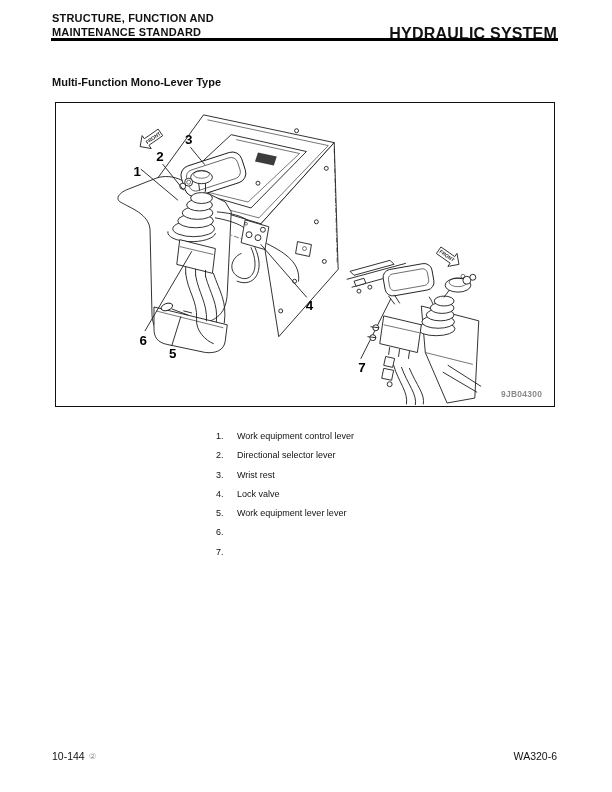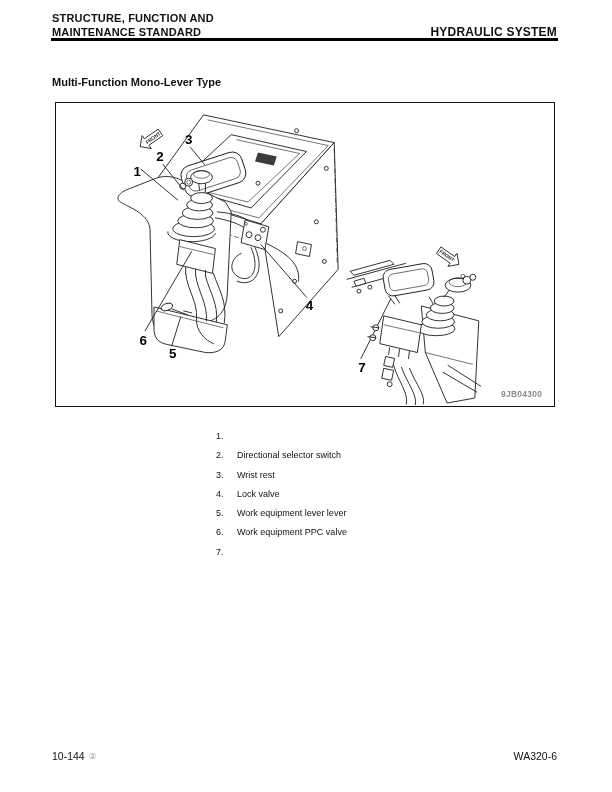--- a/index.html
+++ b/index.html
@@ -2,21 +2,21 @@
 <html><head>
 <meta charset="utf-8">
 <style>
   * { margin:0; padding:0; box-sizing:border-box; }
   html,body { background:#fff; }
   .page {
     position:relative; width:612px; height:792px; background:#fff;
     font-family:"Liberation Sans", sans-serif; color:#111; overflow:hidden;
   }
   .hdr-left { position:absolute; left:52px; top:11px; font-size:11px; font-weight:bold; line-height:14px; letter-spacing:.2px; }
-  .hdr-right { position:absolute; right:55px; top:25px; font-size:12px; font-weight:bold; letter-spacing:.2px; }
+  .hdr-right { position:absolute; right:55px; top:25px; font-size:16px; font-weight:bold; letter-spacing:.2px; }
   .hdr-rule { position:absolute; left:51px; top:38px; width:507px; height:2.6px; background:#000; }
   .doc-title { position:absolute; left:52px; top:50px; font-size:15px; font-weight:bold; letter-spacing:.1px; }
   .doc-subtitle { position:absolute; left:52px; top:76px; font-size:11px; font-weight:bold; }
   .figure-box { position:absolute; left:55px; top:102px; width:500px; height:305px; border:1.2px solid #111; background:#fff; }
   .figure-box svg { display:block; }
   .legend { position:absolute; left:216px; top:431px; }
   .lrow { display:flex; height:19.3px; font-size:9px; line-height:11px; }
   .lnum { width:21px; }
   .llabel { white-space:nowrap; }
   .ftr-left { position:absolute; left:52px; top:750px; font-size:10.5px; }
@@ -183,40 +183,40 @@
       <path class="fw" d="M406,163 L404,151.9 L401.7,155.1 L387.8,145.4 L383.2,152 L397.1,161.7 L394.8,165 Z"></path>
       <text class="front-txt" x="394" y="156" text-anchor="middle" transform="rotate(35 394 154)">FRONT</text>
 
       <text class="figcode" x="490" y="297" text-anchor="end">9JB04300</text>
     </svg>
   </div>
 
   <div class="legend">
     <div class="lrow">
       <span class="lnum">1.</span>
+      <span class="llabel">Work equipment control lever</span>
     </div>
     <div class="lrow">
       <span class="lnum">2.</span>
-      <span class="llabel">Directional selector switch</span>
+      <span class="llabel">Directional selector lever</span>
     </div>
     <div class="lrow">
       <span class="lnum">3.</span>
       <span class="llabel">Wrist rest</span>
     </div>
     <div class="lrow">
       <span class="lnum">4.</span>
       <span class="llabel">Lock valve</span>
     </div>
     <div class="lrow">
       <span class="lnum">5.</span>
       <span class="llabel">Work equipment lever lever</span>
     </div>
     <div class="lrow">
       <span class="lnum">6.</span>
-      <span class="llabel">Work equipment PPC valve</span>
     </div>
     <div class="lrow">
       <span class="lnum">7.</span>
     </div>
   </div>
 
   <div class="ftr-left"><span>10-144</span><span class="ftr-rev">②</span></div>
   <div class="ftr-right">WA320-6</div>
 
 </div>

